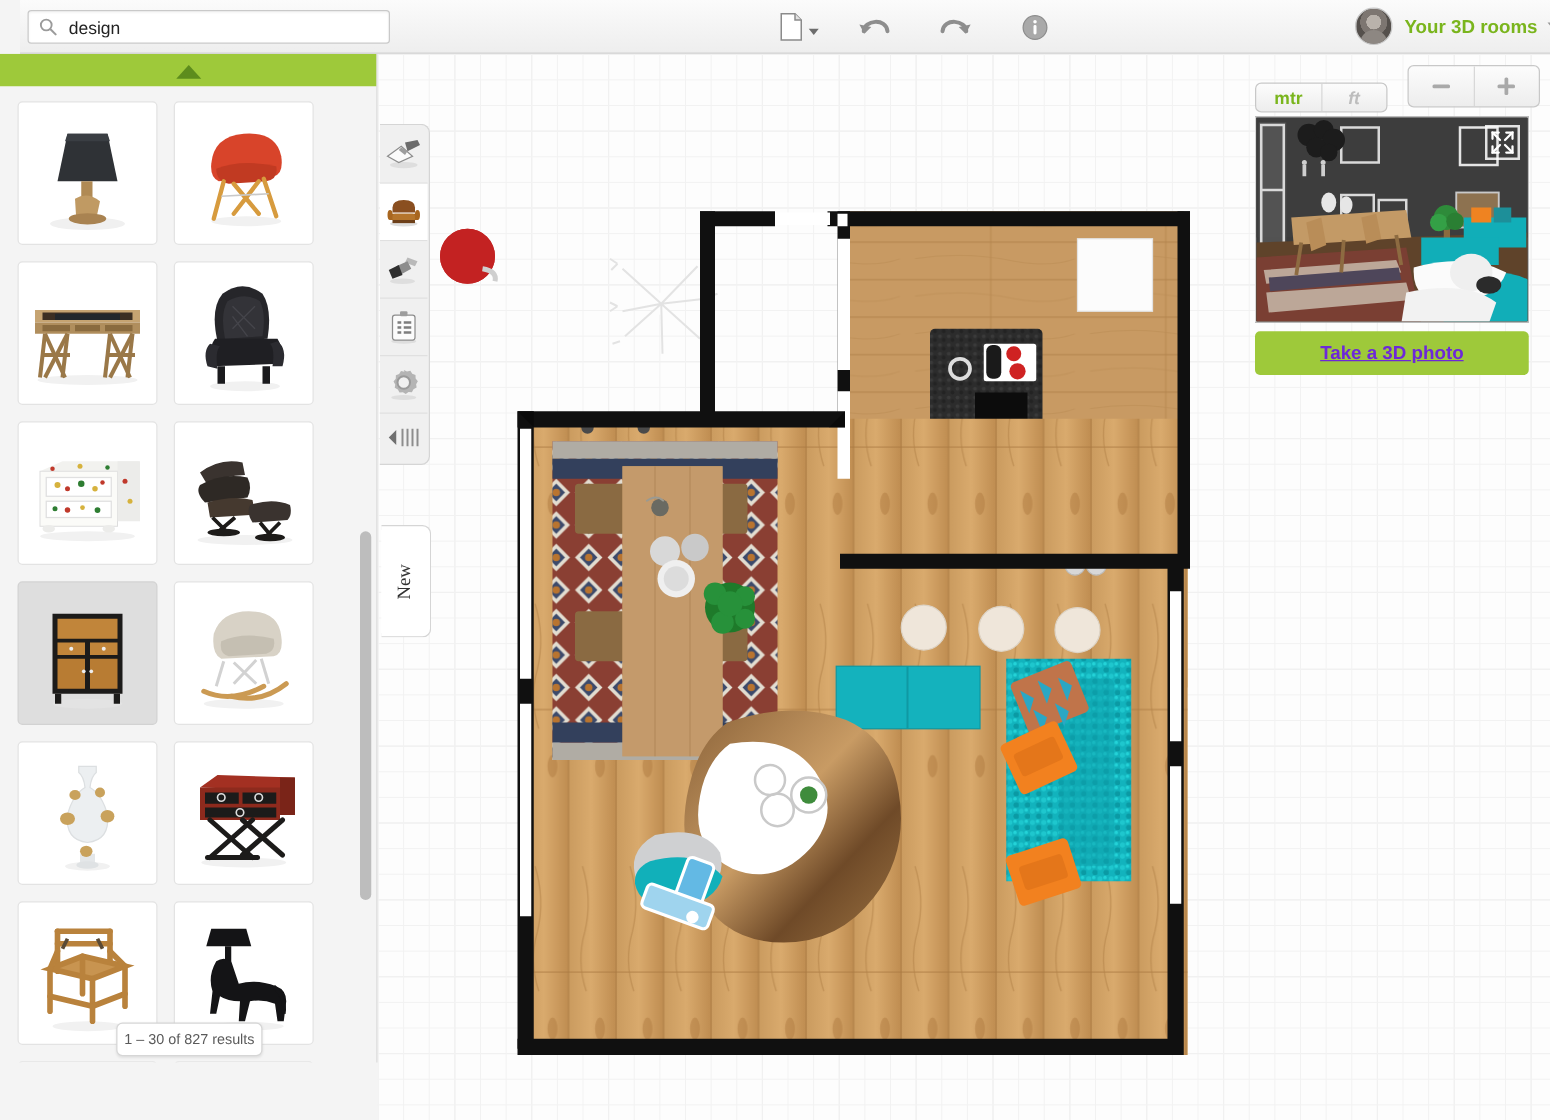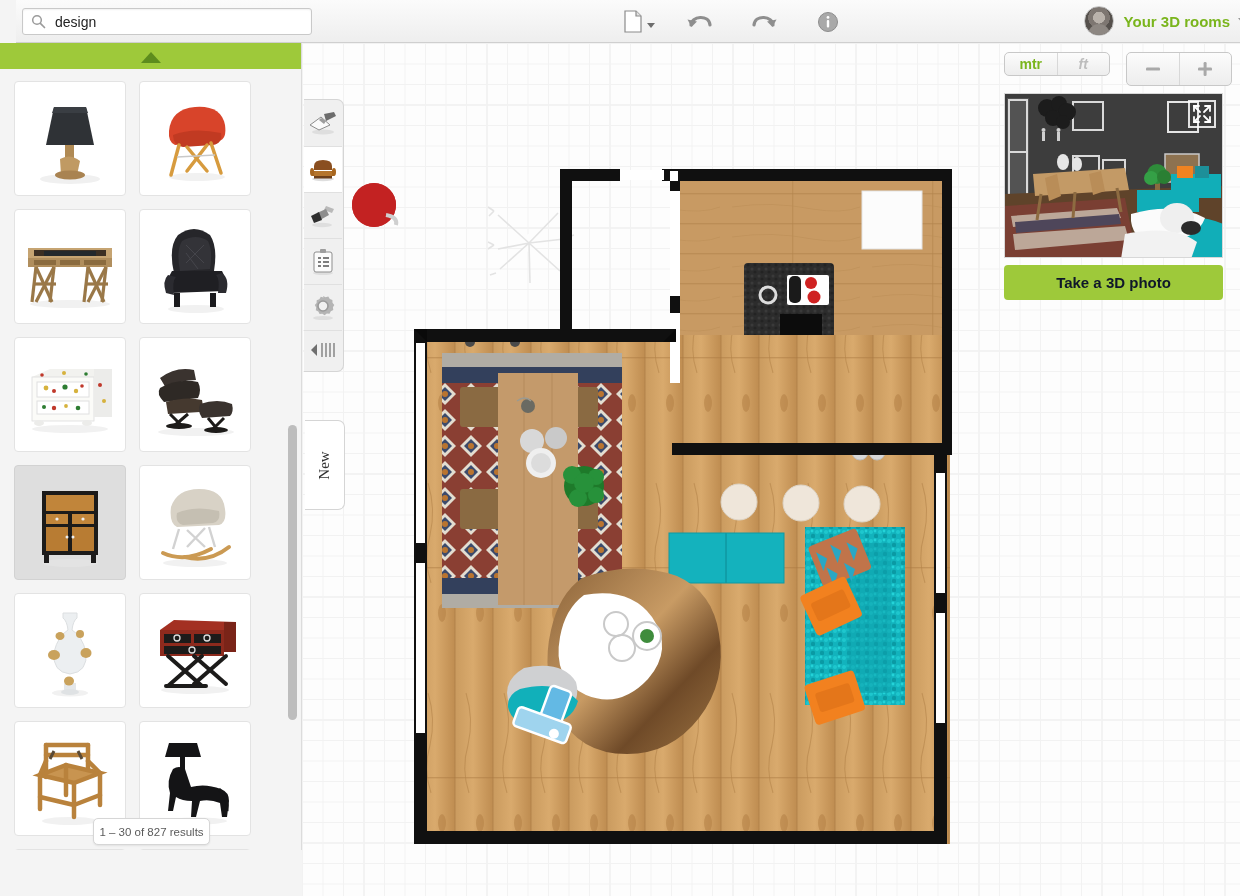--- a/index.html
+++ b/index.html
@@ -139,21 +139,21 @@
       linear-gradient(to bottom, #f2f2f2 1px, transparent 1px),
       linear-gradient(to right, #ebebeb 1px, transparent 1px),
       linear-gradient(to bottom, #ebebeb 1px, transparent 1px);
     background-size: 20.5px 20.5px, 20.5px 20.5px, 61.5px 61.5px, 61.5px 61.5px;
     overflow: hidden; z-index: 10;
   }
 
   
   #right-panel { position: absolute; right: 0; top: 43px; width: 240px; z-index: 36; }
   #unit-toggle {
-    position: absolute; left: 4px; top: 9px; width: 106px; height: 24px;
+    position: absolute; left: 4px; top: 23px; width: 106px; height: 24px;
     background: linear-gradient(#fcfcfc, #ededed);
     border: 1px solid #c8c8c8; border-radius: 5px; display: flex; overflow: hidden;
   }
   #unit-toggle .unit {
     flex: 1; display: flex; align-items: center; justify-content: center;
     font-size: 14px; font-weight: bold; cursor: pointer;
   }
   #unit-toggle .unit.on { color: #7ab51d; }
   #unit-toggle .unit.off { color: #bdbdbd; border-left: 1px solid #d8d8d8; font-style: italic; }
 
@@ -170,24 +170,25 @@
   #preview {
     position: absolute; left: 4px; top: 50px; width: 219px; height: 165px;
     overflow: hidden; border: 1px solid #d8d8d8; background: #3a3a3a;
   }
   #expand-icon {
     position: absolute; right: 6px; top: 6px; width: 28px; height: 28px;
     border: 2px solid rgba(255,255,255,.85); cursor: pointer; z-index: 3;
   }
   #photo-btn {
     position: absolute; left: 4px; top: 222px; width: 219px; height: 35px;
-    background: #9ec93a; border-radius: 4px; color: #0f172a; font-size: 15px;
+    background: #9ec93a; border-radius: 4px; color: #6d28d9; font-size: 15px;
     font-weight: bold; display: flex; align-items: center; justify-content: center;
     cursor: pointer; border: none;
     font-family: "Liberation Sans", sans-serif;
+    text-decoration: underline;
   }
 </style>
 </head>
 <body>
 
 <div id="topbar">
 
   <div id="search-wrap">
     <svg class="mag" viewBox="0 0 16 16">
       <circle cx="6.4" cy="6.4" r="4.6" fill="none" stroke="#9b9b9b" stroke-width="1.6"></circle>

